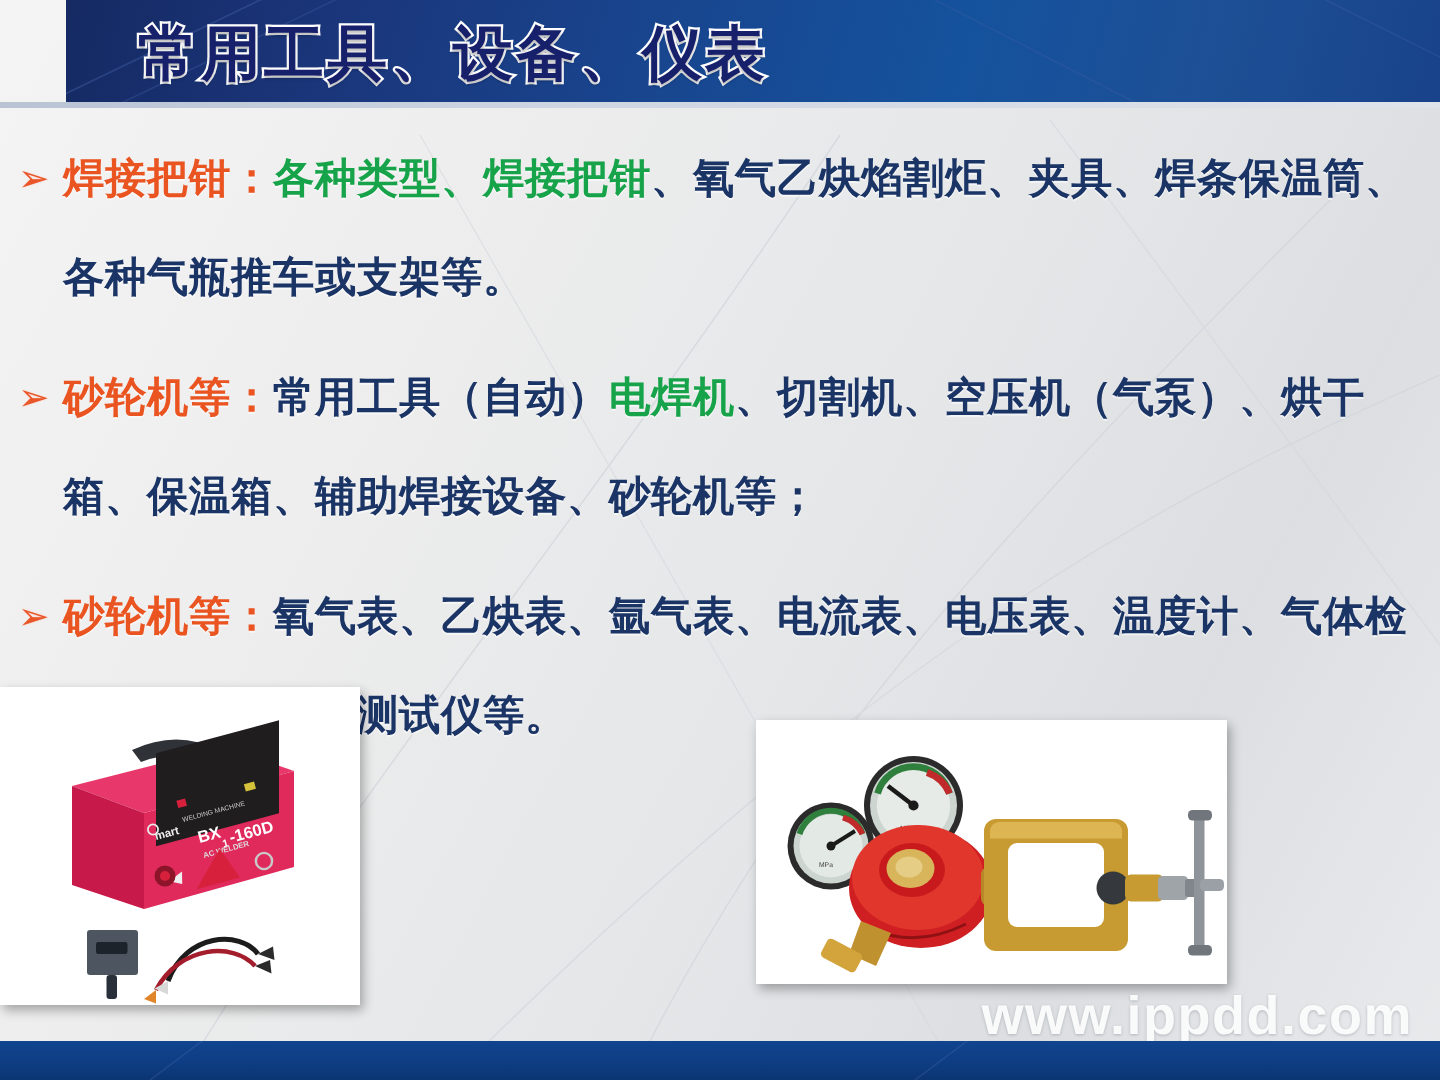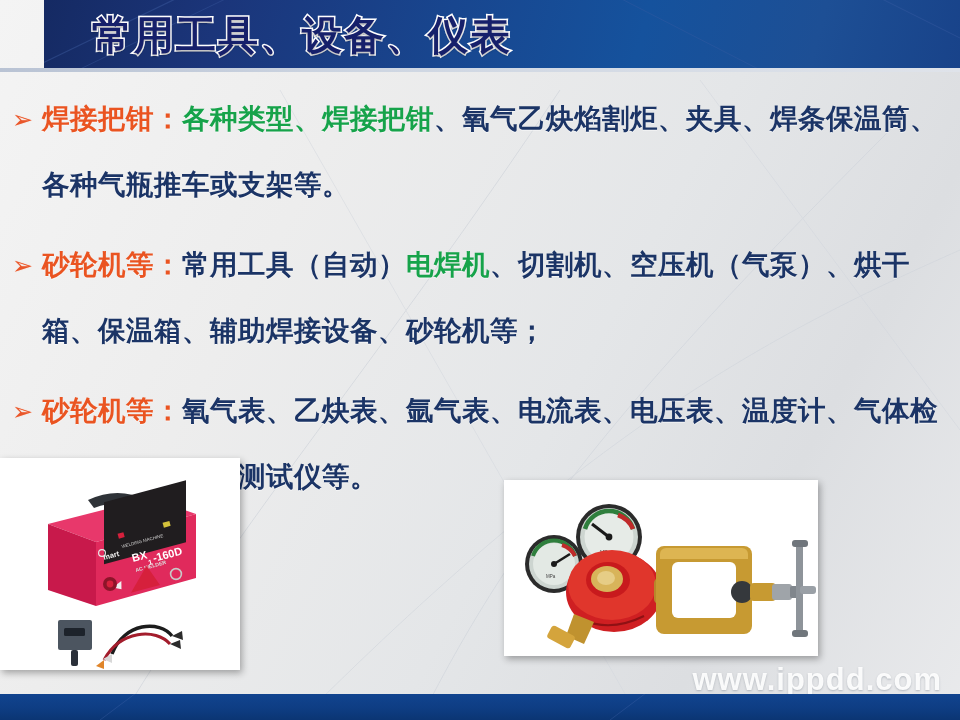--- a/index.html
+++ b/index.html
@@ -114,21 +114,21 @@
   .photo-left  { left: 0px;   top: 458px; width: 240px; height: 212px; }
   .photo-right { left: 504px; top: 480px; width: 314px; height: 176px; }
 
   .photo-svg { display: block; width: 100%; height: 100%; }
 
   
   .watermark {
     position: absolute;
     right: 18px;
     bottom: 22px;
-    font-size: 31px;
+    font-size: 36px;
     font-weight: bold;
     letter-spacing: 1px;
     color: rgba(255,255,255,.92);
     text-shadow: 0 1px 2px rgba(120,128,140,.45);
     white-space: nowrap;
   }
   .footer-bar {
     position: absolute;
     left: 0; bottom: 0;
     width: 960px; height: 26px;

